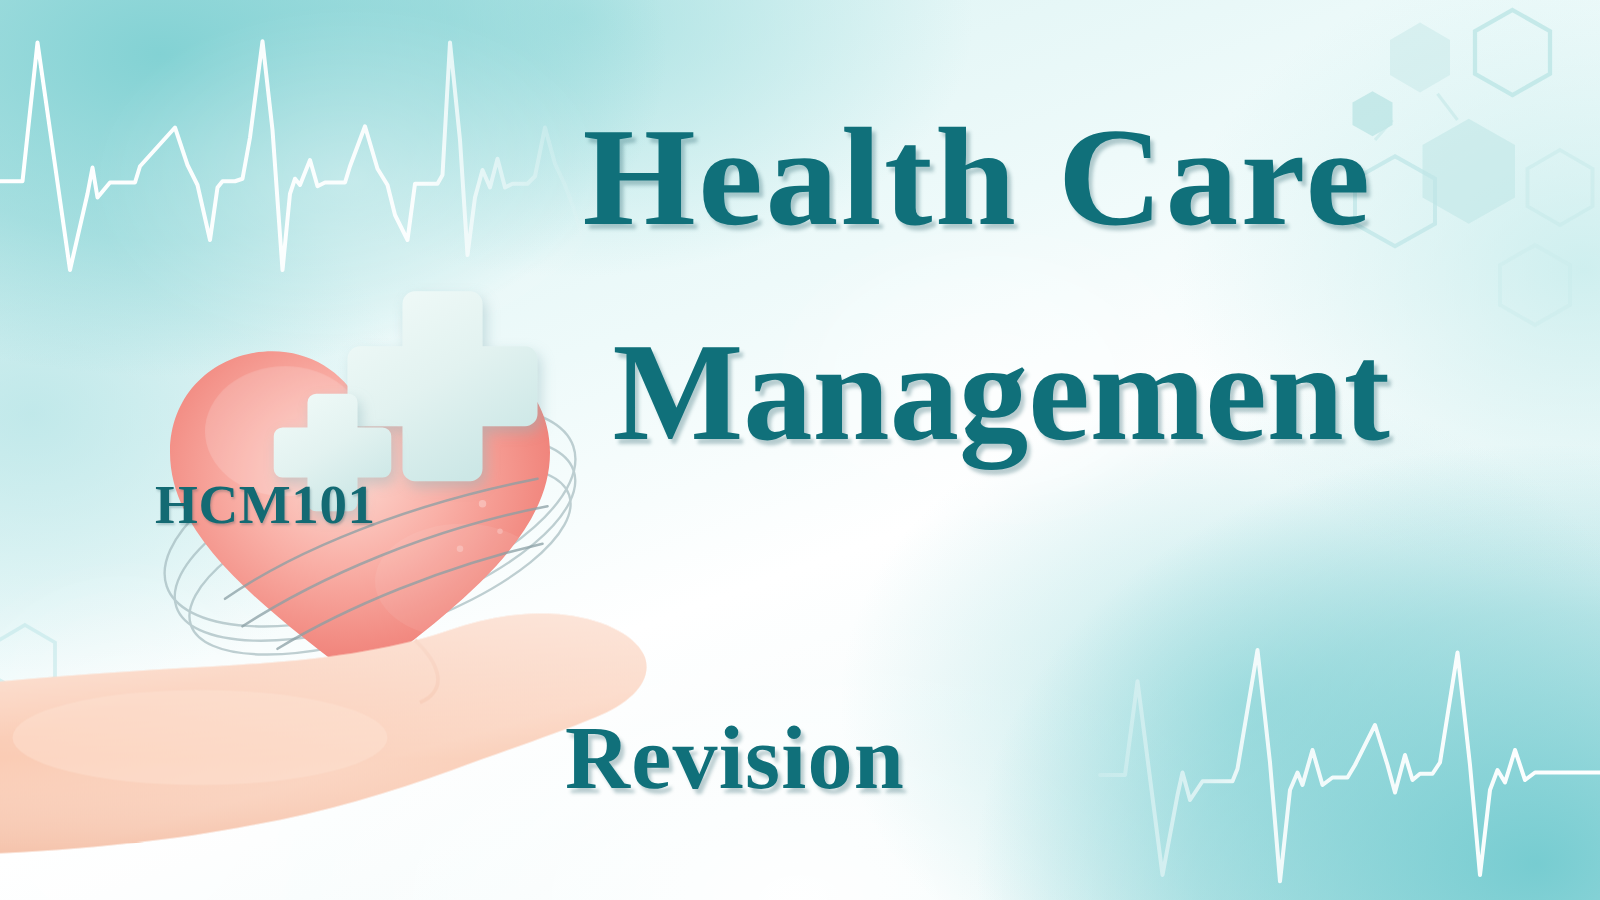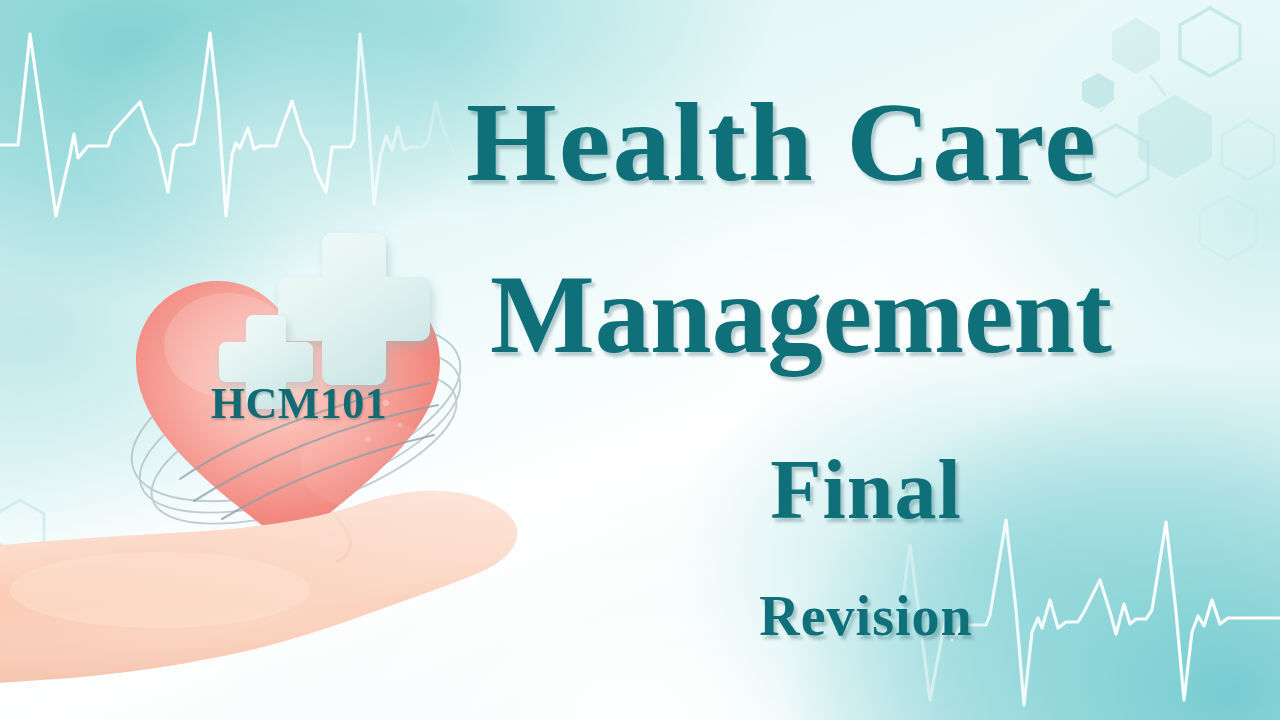--- a/index.html
+++ b/index.html
@@ -61,24 +61,24 @@
     left: 118px;
     top: 215px;
     width: 400px;
     height: 360px;
   }
 
   #logo svg { width: 400px; height: 360px; display: block; }
 
   .logo-code {
     position: absolute;
-    left: 16px;
+    left: 6px;
     top: 163px;
     width: 330px;
-    text-align: center;
+    text-align: left;
     font-family: "Liberation Serif", serif;
     font-weight: bold;
     font-size: 44px;
     letter-spacing: 0.5px;
     color: #136A73;
     text-shadow: 1px 2px 2px rgba(0,60,70,0.25);
   }
 
   
   #hand { position: absolute; left: -10px; top: 470px; width: 560px; height: 260px; }
@@ -127,24 +127,24 @@
     top: 448px;
     width: 828px;
     text-align: center;
     font-size: 84px;
     line-height: 1;
     letter-spacing: 1px;
   }
 
   .t-revision {
     left: 0;
-    top: 588px;
+    top: 570px;
     width: 828px;
-    text-align: center;
-    font-size: 56px;
+    text-align: left;
+    font-size: 72px;
     line-height: 1;
     letter-spacing: 1px;
   }
 </style>
 </head>
 <body>
 
 <div id="slide">
 
   <div class="bg-layer bg-base"></div>
@@ -293,17 +293,16 @@
                C322,164 270,180 212,190
                C150,202 80,210 -20,214 Z" fill="url(#skinShade)"></path>
 
       <ellipse cx="170" cy="120" rx="150" ry="38" fill="#FFE6D6" opacity="0.40"></ellipse>
     </svg>
   </div>
 
   <div id="titles">
     <div class="tline t-health">Health Care</div>
     <div class="tline t-manage">Management</div>
-    <div class="tline t-final">Final</div>
     <div class="tline t-revision">Revision</div>
   </div>
 
 </div>
 
 </body></html>

